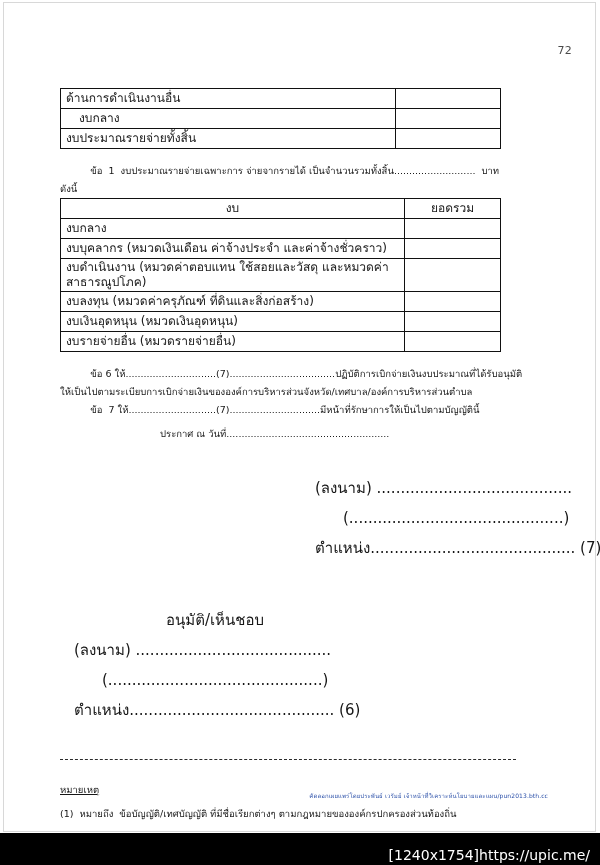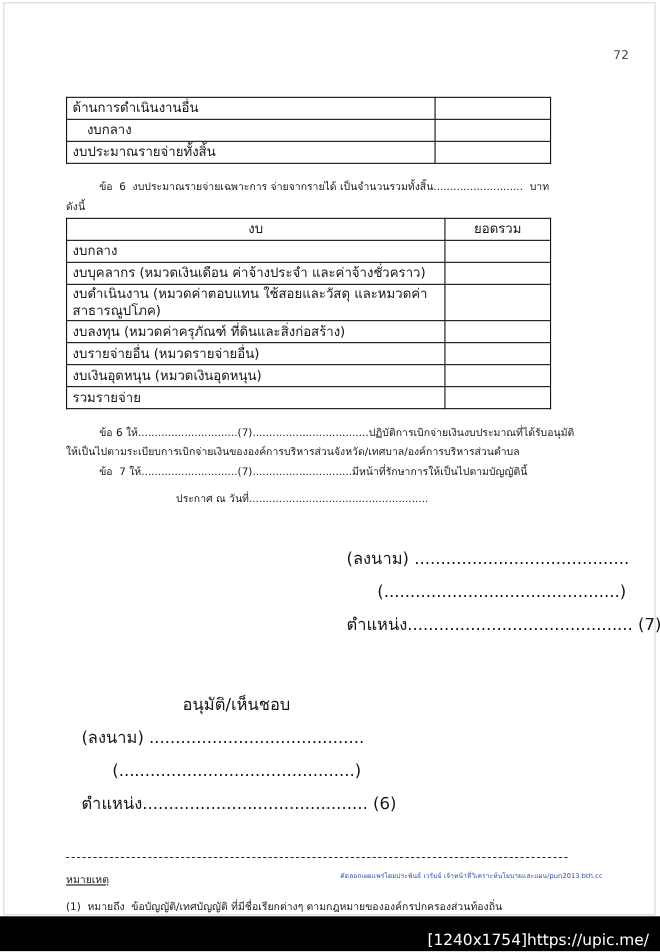--- a/index.html
+++ b/index.html
@@ -99,21 +99,21 @@
   .sig-title-ctr { text-align: left; padding-left: 92px; }
 
   
   .rule-dashed {
     margin-top: 34px;
     width: 456px;
     border-top: 1px dashed #2b2b2b;
     height: 0;
   }
   .note-head {
-    margin-top: 12px;
+    margin-top: 22px;
     font-size: 9.5px;
     color: #161616;
     text-decoration: underline;
     font-weight: normal;
   }
   .note-line {
     margin-top: 9px;
     font-size: 9.5px;
     color: #161616;
     white-space: pre;
@@ -174,21 +174,21 @@
           <td class="indent-1">งบกลาง</td>
           <td></td>
         </tr>
         <tr>
           <td class="rgt bold">งบประมาณรายจ่ายทั้งสิ้น</td>
           <td></td>
         </tr>
       </tbody>
     </table>
 
-    <p class="para gap-top">          ข้อ  6  งบประมาณรายจ่ายเฉพาะการ จ่ายจากรายได้ เป็นจำนวนรวมทั้งสิ้น...........................  บาท</p>
+    <p class="para gap-top">          ข้อ  1  งบประมาณรายจ่ายเฉพาะการ จ่ายจากรายได้ เป็นจำนวนรวมทั้งสิ้น...........................  บาท</p>
     <p class="para">ดังนี้</p>
 
     <table class="doc-table" style="margin-top:0;">
       <colgroup>
         <col class="col-label2">
           <col class="col-amount2">
       </colgroup>
       <thead>
         <tr>
           <th class="ctr bold">งบ</th>
@@ -206,29 +206,25 @@
         </tr>
         <tr>
           <td>งบดำเนินงาน  (หมวดค่าตอบแทน ใช้สอยและวัสดุ และหมวดค่าสาธารณูปโภค)</td>
           <td></td>
         </tr>
         <tr>
           <td>งบลงทุน  (หมวดค่าครุภัณฑ์ ที่ดินและสิ่งก่อสร้าง)</td>
           <td></td>
         </tr>
         <tr>
+          <td>งบเงินอุดหนุน  (หมวดเงินอุดหนุน)</td>
+          <td></td>
+        </tr>
+        <tr>
           <td>งบรายจ่ายอื่น  (หมวดรายจ่ายอื่น)</td>
-          <td></td>
-        </tr>
-        <tr>
-          <td>งบเงินอุดหนุน  (หมวดเงินอุดหนุน)</td>
-          <td></td>
-        </tr>
-        <tr>
-          <td class="rgt bold">รวมรายจ่าย</td>
           <td></td>
         </tr>
       </tbody>
     </table>
 
     <p class="para gap-top">          ข้อ 6 ให้..............................(7)...................................ปฏิบัติการเบิกจ่ายเงินงบประมาณที่ได้รับอนุมัติ</p>
     <p class="para">ให้เป็นไปตามระเบียบการเบิกจ่ายเงินขององค์การบริหารส่วนจังหวัด/เทศบาล/องค์การบริหารส่วนตำบล</p>
 
     <p class="para">          ข้อ  7 ให้.............................(7)..............................มีหน้าที่รักษาการให้เป็นไปตามบัญญัตินี้</p>
     <p class="para ind-xl gap-top-s">ประกาศ ณ วันที่......................................................</p>

